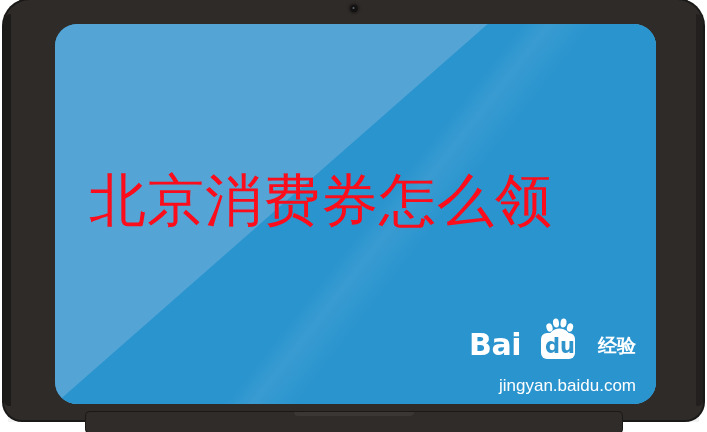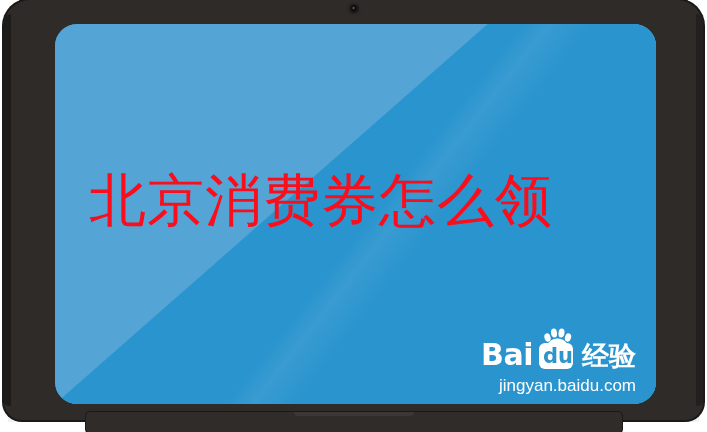--- a/index.html
+++ b/index.html
@@ -144,21 +144,21 @@
     position: absolute;
     right: 20px;
     bottom: 8px;
     text-align: right;
     user-select: none;
   }
   .wm-row {
     display: flex;
     align-items: flex-end;
     justify-content: flex-end;
-    gap: 6px;
+    gap: 20px;
     height: 30px;
   }
   .wm-bai {
     font-size: 30px;
     font-weight: bold;
     color: #ffffff;
     line-height: 28px;
     letter-spacing: -0.5px;
     font-family: "DejaVu Sans", "Liberation Sans", sans-serif;
   }
@@ -183,30 +183,30 @@
     border-radius: 6px;
     background: #ffffff;
     color: #2f93cc;
     font-size: 21px;
     font-weight: bold;
     line-height: 26px;
     text-align: right;
     font-family: "DejaVu Sans", "Liberation Sans", sans-serif;
   }
   .wm-jy {
-    font-size: 27px;
+    font-size: 19px;
     font-weight: bold;
     color: #ffffff;
     line-height: 27px;
     margin-left: 3px;
     letter-spacing: 0px;
     font-family: "DejaVu Sans", "Liberation Sans", sans-serif;
   }
   .wm-url {
-    margin-top: 7px;
+    margin-top: 17px;
     font-size: 17px;
     color: #ffffff;
     letter-spacing: 0px;
     font-family: "Liberation Sans", "DejaVu Sans", sans-serif;
   }
 
   
   .base {
     position: absolute;
     left: 86px;

